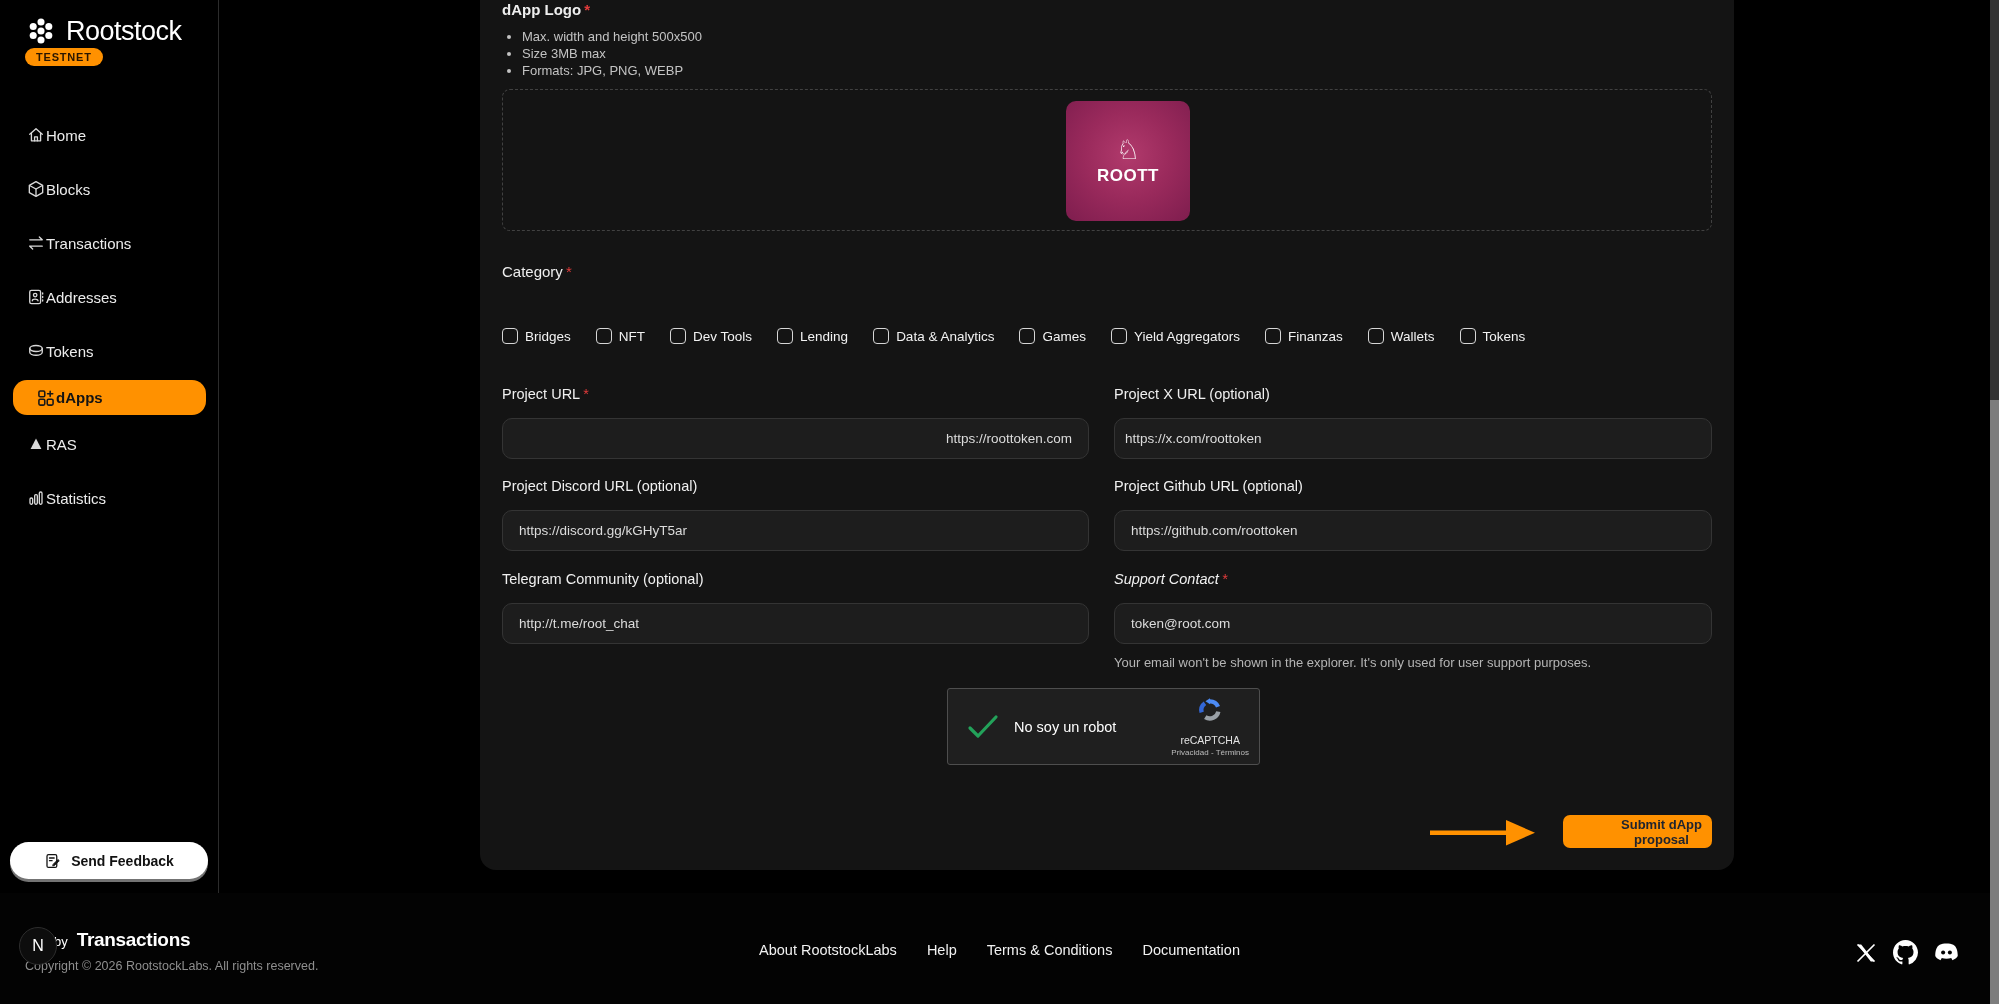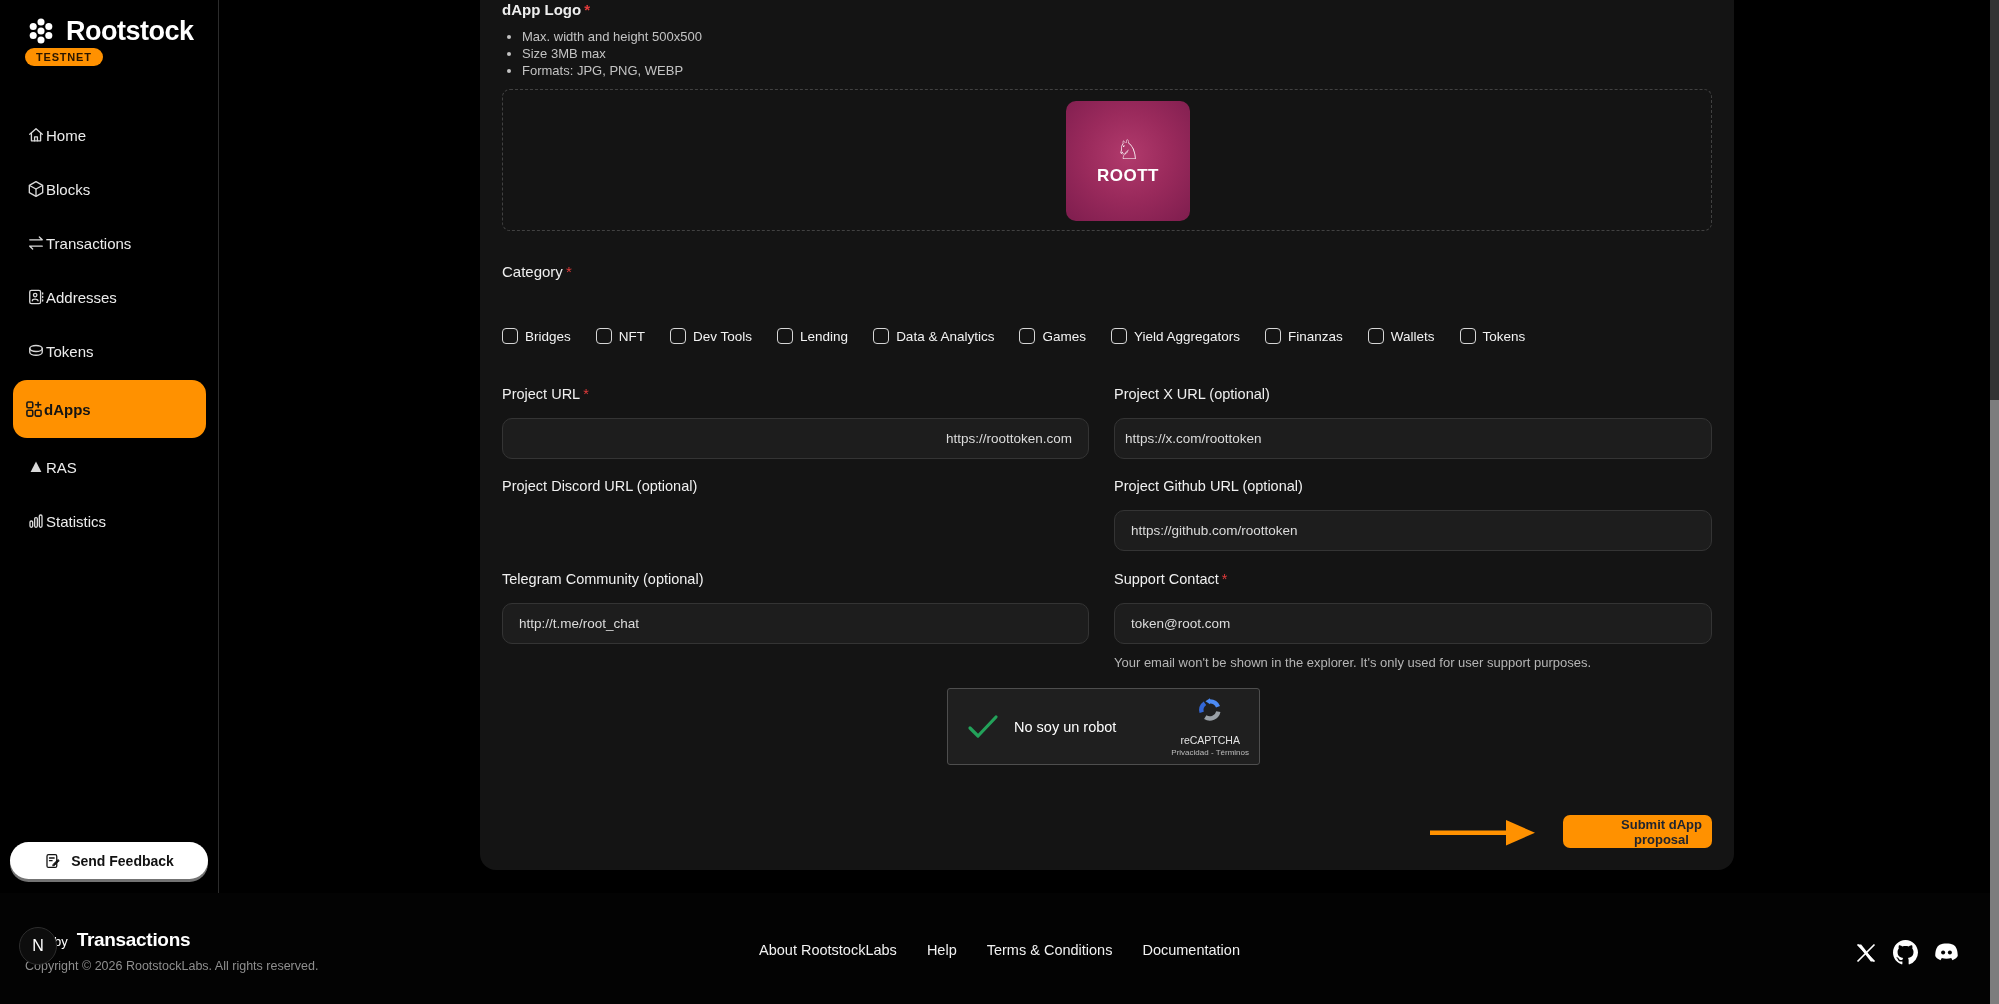--- a/index.html
+++ b/index.html
@@ -4,29 +4,29 @@
 <style>
   * { margin:0; padding:0; box-sizing:border-box; }
   html,body { width:1999px; height:1004px; background:#000; overflow:hidden;
     font-family:"Liberation Sans", sans-serif; color:#eee; }
   .abs { position:absolute; }
 
   
   #sidebar { position:absolute; left:0; top:0; width:219px; height:893px;
     border-right:1px solid #2c2c2c; background:#000; }
   .logo-row { position:absolute; left:24px; top:14px; display:flex; align-items:center; gap:8px; }
-  .logo-name { font-size:27px; font-weight:700; color:#fff; letter-spacing:-0.5px; }
+  .logo-name { font-size:27px; font-weight:400; color:#fff; letter-spacing:-0.5px; }
   .testnet-badge { position:absolute; left:25px; top:48px; background:#ff9100; color:#2a1600;
     font-size:11px; font-weight:700; letter-spacing:0.8px; padding:3px 11px; border-radius:11px; }
   nav { position:absolute; left:0; top:108px; width:219px; }
   .nav-item { height:54px; display:flex; align-items:center; padding-left:26px;
     font-size:15px; color:#ececec; cursor:pointer; }
   .nav-item svg { flex:0 0 auto; }
   .nav-item.active { background:#ff9100; color:#141414; border-radius:14px;
-    margin:2px 13px; padding-left:11px; height:58px; font-weight:600; }
+    margin:2px 13px; padding-left:23px; height:35px; font-weight:600; }
 
   #feedback-btn { position:absolute; left:10px; top:842px; width:198px; height:37px;
     background:#fff; color:#111; border:none; border-radius:19px; display:flex; align-items:center;
     justify-content:center; gap:9px; font-size:14px; font-weight:600; cursor:pointer;
     box-shadow:0 3px 0 rgba(255,255,255,0.45); font-family:"Liberation Sans",sans-serif; }
 
   
   #main-card { position:absolute; left:480px; top:-20px; width:1254px; height:890px;
     background:#141414; border-radius:16px; }
   .req { color:#e23b3b; margin-left:3px; }
@@ -273,30 +273,31 @@
   </div>
   <input class="tinput col-l" style="top: 438px; text-align: right;" value="https://roottoken.com">
   <div class="fgrid-label col-r" style="top:406px;">
     <span>Project X URL (optional)</span>
   </div>
   <input class="tinput col-r" style="top: 438px; padding-left: 10px;" value="https://x.com/roottoken">
 
   <div class="fgrid-label col-l" style="top:498px;">
     <span>Project Discord URL (optional)</span>
   </div>
+  <input class="tinput col-l" style="top: 530px;" value="https://discord.gg/kGHyT5ar">
   <div class="fgrid-label col-r" style="top:498px;">
     <span>Project Github URL (optional)</span>
   </div>
   <input class="tinput col-r" style="top: 530px;" value="https://github.com/roottoken">
 
   <div class="fgrid-label col-l" style="top:591px;">
     <span>Telegram Community (optional)</span>
   </div>
   <input class="tinput col-l" style="top: 623px;" value="http://t.me/root_chat">
-  <div class="fgrid-label col-r" style="top:591px;">
+  <div class="fgrid-label col-r" style="top:591px;font-style:italic;">
     <span>Support Contact</span><span class="req">*</span>
   </div>
   <input class="tinput col-r" style="top: 623px;" value="token@root.com">
   <div id="helper-text">Your email won't be shown in the explorer. It's only used for user support purposes.</div>
 
   <div id="recaptcha">
     <span class="check" style="display:flex;">
       <svg width="32" height="26" viewBox="0 0 32 26" fill="none" stroke="#23a25a" stroke-width="3.2" stroke-linecap="round" stroke-linejoin="round">
         <path d="M3 14 L11 22 L29 3"></path>
       </svg>

